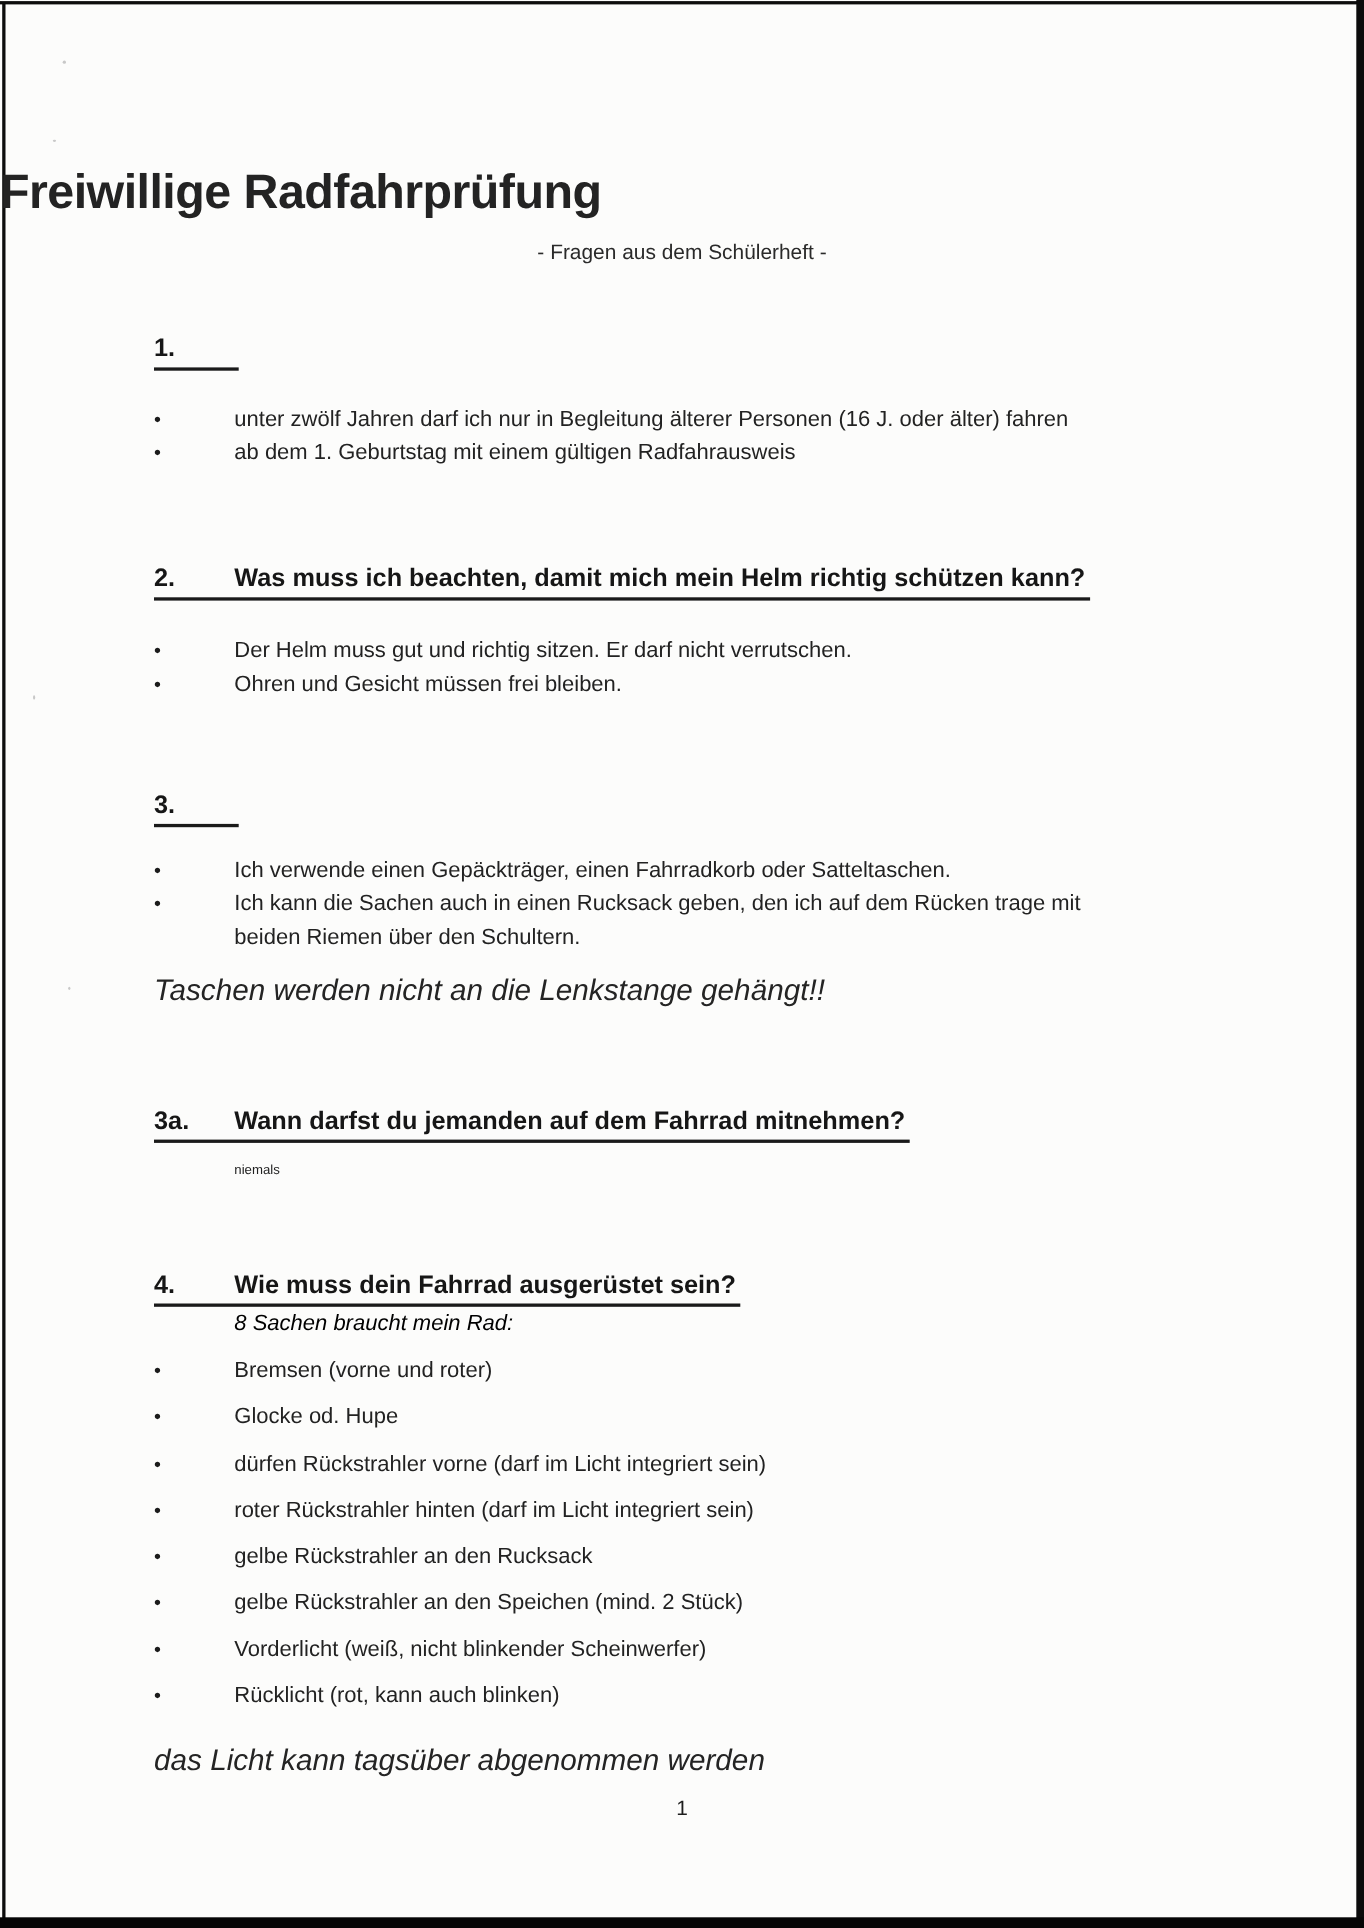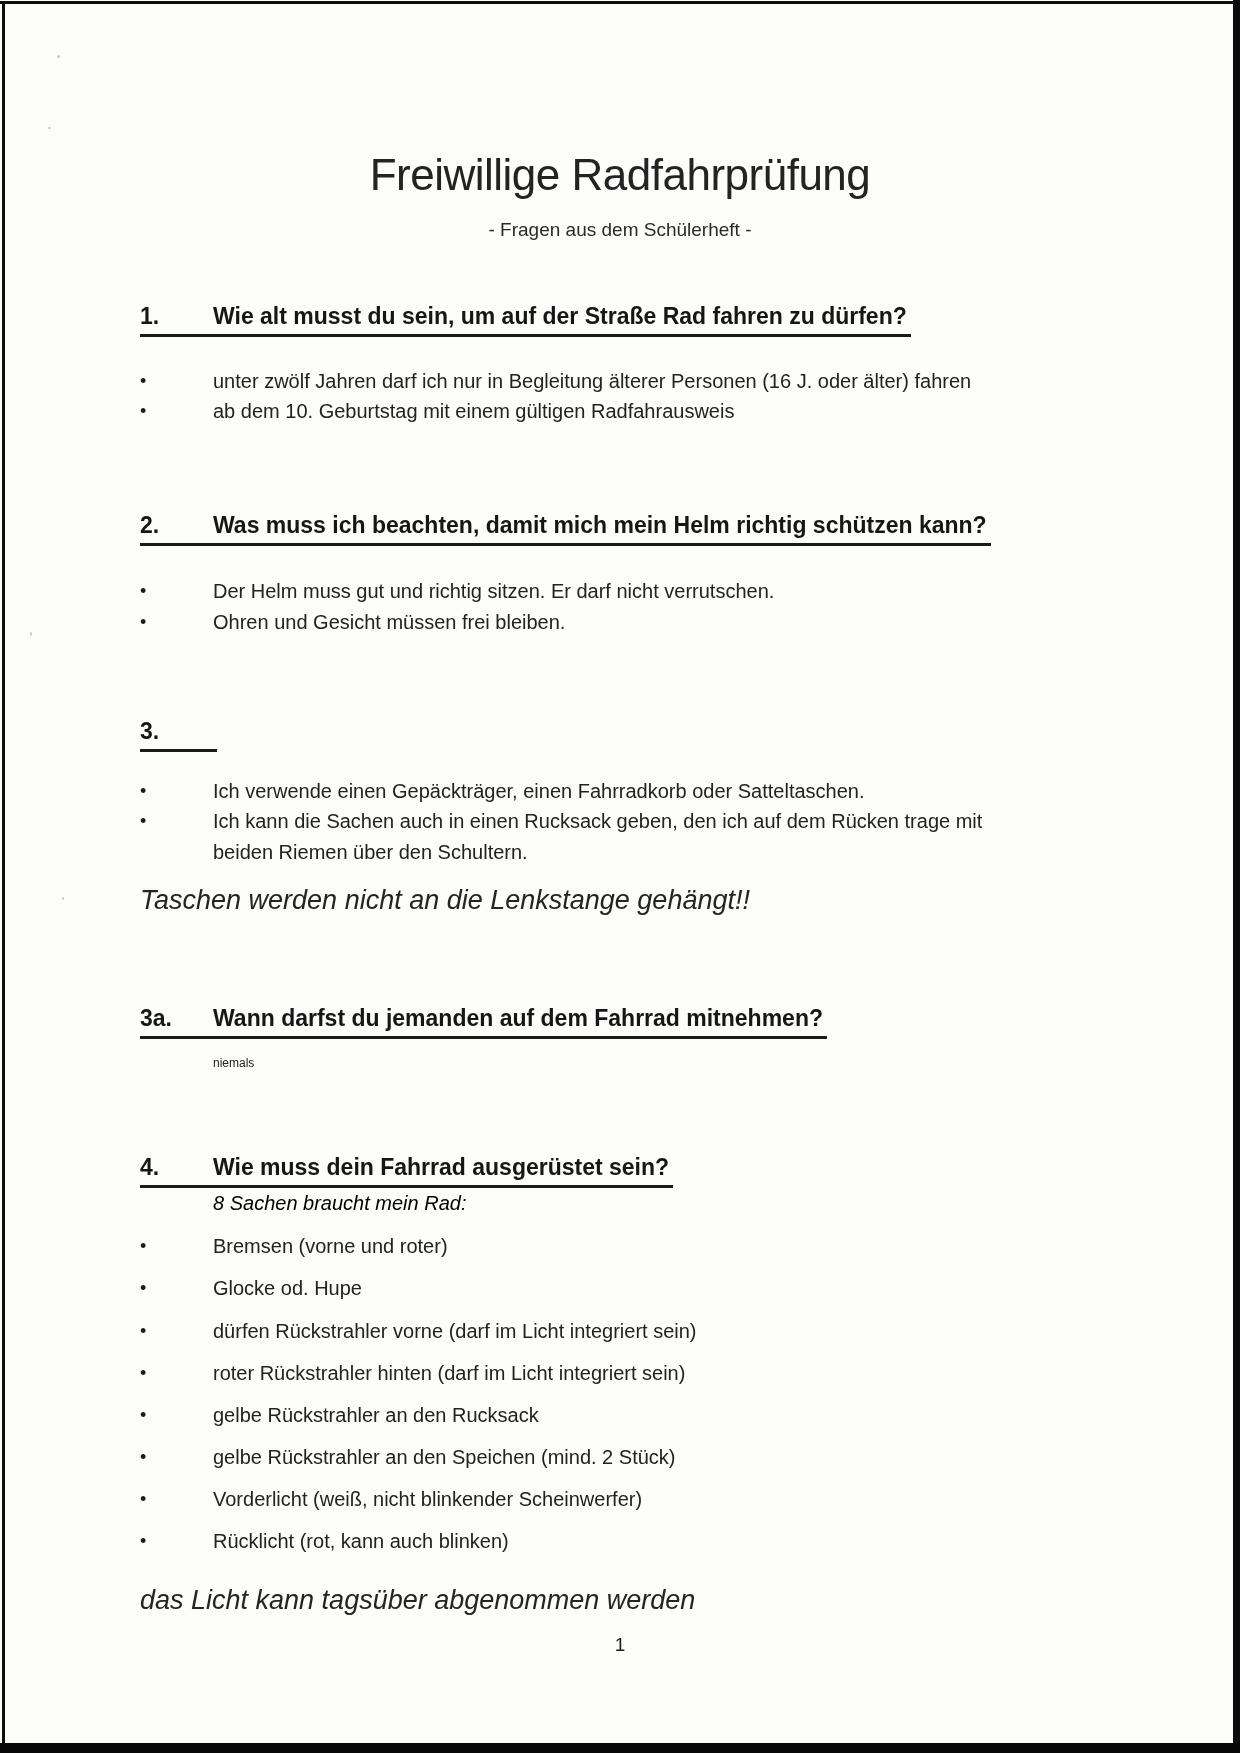--- a/index.html
+++ b/index.html
@@ -12,21 +12,21 @@
     color:#1f1f1f;
   }
   
   .frame-top{position:absolute;top:1px;left:0;width:100%;height:3px;background:#0d0d0d;}
   .frame-left{position:absolute;top:2px;left:2px;width:3px;height:1751px;background:#0d0d0d;}
   .frame-right{position:absolute;top:0;right:0;width:7px;height:100%;background:#0b0b0b;}
   .frame-bottom{position:absolute;bottom:0;left:0;width:100%;height:10px;background:#060606;}
 
   .doc-title{
     position:absolute;top:150px;left:0;width:1240px;
-    text-align:center;font-size:44px;font-weight:400;
+    font-size:44px;font-weight:700;
     letter-spacing:-0.5px;color:#232323;
   }
   .doc-subtitle{
     position:absolute;top:219px;left:0;width:1240px;
     text-align:center;font-size:19px;color:#2a2a2a;
   }
 
   .qheading{
     position:absolute;left:140px;
     display:flex;align-items:baseline;
@@ -77,29 +77,28 @@
   <div class="speck" style="top:55px;left:57px;width:3px;height:3px"></div>
   <div class="speck" style="top:127px;left:48px;width:3px;height:2px"></div>
   <div class="speck" style="top:632px;left:30px;width:2px;height:4px"></div>
   <div class="speck" style="top:897px;left:62px;width:2px;height:3px"></div>
 
   <div class="doc-title">Freiwillige Radfahrprüfung</div>
   <div class="doc-subtitle">- Fragen aus dem Schülerheft -</div>
 
   <div class="qheading" style="top:303px">
     <span class="qnum">1.</span>
-    <span class="qtext">Wie alt musst du sein, um auf der Straße Rad fahren zu dürfen?</span>
   </div>
   <div class="row" style="top:366px">
     <span class="dot">•</span>
     <span class="btext">unter zwölf Jahren darf ich nur in Begleitung älterer Personen (16 J. oder älter) fahren</span>
   </div>
   <div class="row" style="top:396px">
     <span class="dot">•</span>
-    <span class="btext">ab dem 10. Geburtstag mit einem gültigen Radfahrausweis</span>
+    <span class="btext">ab dem 1. Geburtstag mit einem gültigen Radfahrausweis</span>
   </div>
 
   <div class="qheading" style="top:512px">
     <span class="qnum">2.</span>
     <span class="qtext">Was muss ich beachten, damit mich mein Helm richtig schützen kann?</span>
   </div>
   <div class="row" style="top:576px">
     <span class="dot">•</span>
     <span class="btext">Der Helm muss gut und richtig sitzen. Er darf nicht verrutschen.</span>
   </div>

